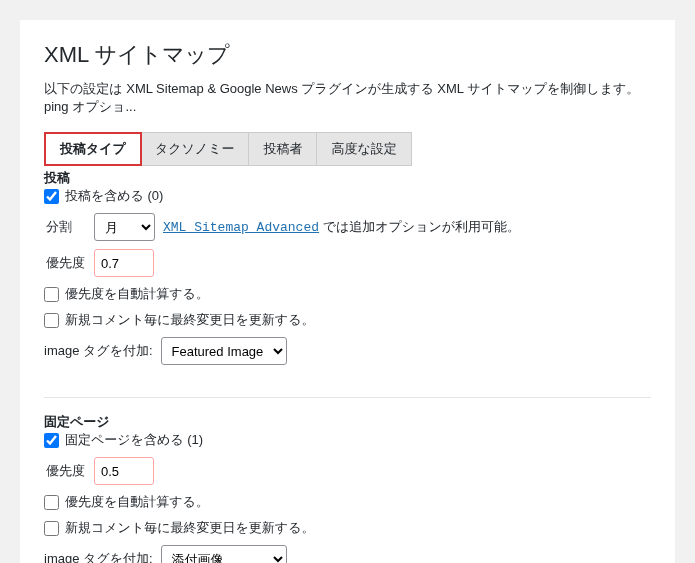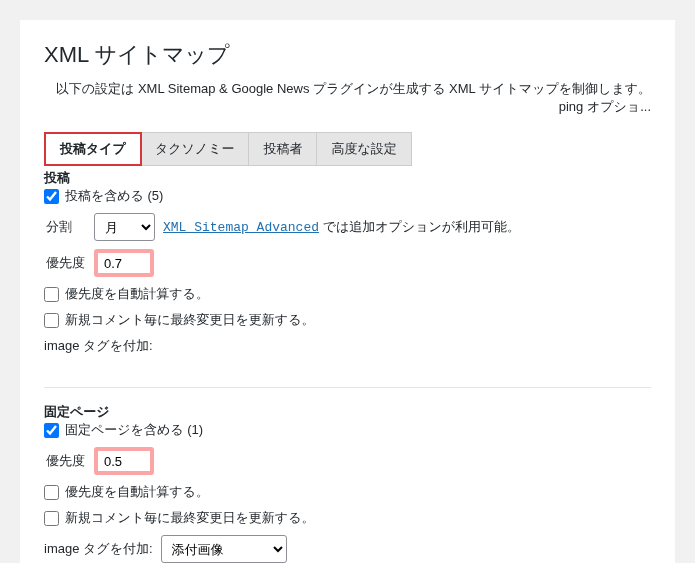--- a/index.html
+++ b/index.html
@@ -19,21 +19,20 @@
     h1 {
       font-size: 22px;
       font-weight: 400;
       margin-bottom: 10px;
       color: #23282d;
     }
     .description {
       font-size: 13px;
       margin-bottom: 16px;
       color: #23282d;
-      text-align: right;
     }
     .tabs {
       display: flex;
       gap: 0;
       border: 1px solid #ccc;
       width: fit-content;
     }
     .tab {
       padding: 6px 14px;
       font-size: 13px;
@@ -84,21 +83,21 @@
     }
     select {
       border: 1px solid #8c8f94;
       border-radius: 3px;
       padding: 3px 6px;
       font-size: 13px;
       background: #fff;
       height: 28px;
     }
     input[type="text"] {
-      border: 4px solid #fca5a5;
+      border: 1px solid #fca5a5;
       border-radius: 3px;
       padding: 3px 6px;
       font-size: 13px;
       width: 60px;
       height: 28px;
     }
     input[type="checkbox"] {
       width: 15px;
       height: 15px;
       cursor: pointer;
@@ -140,21 +139,21 @@
     <button class="tab">投稿者</button>
     <button class="tab">高度な設定</button>
   </div>
 
   <div class="section">
     <div class="section-label">投稿</div>
     <div class="section-content">
 
       <div class="checkbox-row">
         <input type="checkbox" checked="" style="">
-        <label>投稿を含める (5)</label>
+        <label>投稿を含める (0)</label>
       </div>
 
       <div class="indent-row">
         <label>分割</label>
         <select>
           <option>月</option>
           <option>週</option>
           <option>日</option>
           <option>なし</option>
         </select>
@@ -173,20 +172,25 @@
         <label>優先度を自動計算する。</label>
       </div>
 
       <div class="checkbox-row">
         <input type="checkbox" style="">
         <label>新規コメント毎に最終変更日を更新する。</label>
       </div>
 
       <div class="image-tag-row">
         <span>image タグを付加:</span>
+        <select>
+          <option selected="">Featured Image</option>
+          <option>添付画像</option>
+          <option>なし</option>
+        </select>
       </div>
 
     </div>
   </div>
 
   <hr class="divider">
 
   <div class="section">
     <div class="section-label">固定ページ</div>
     <div class="section-content">

